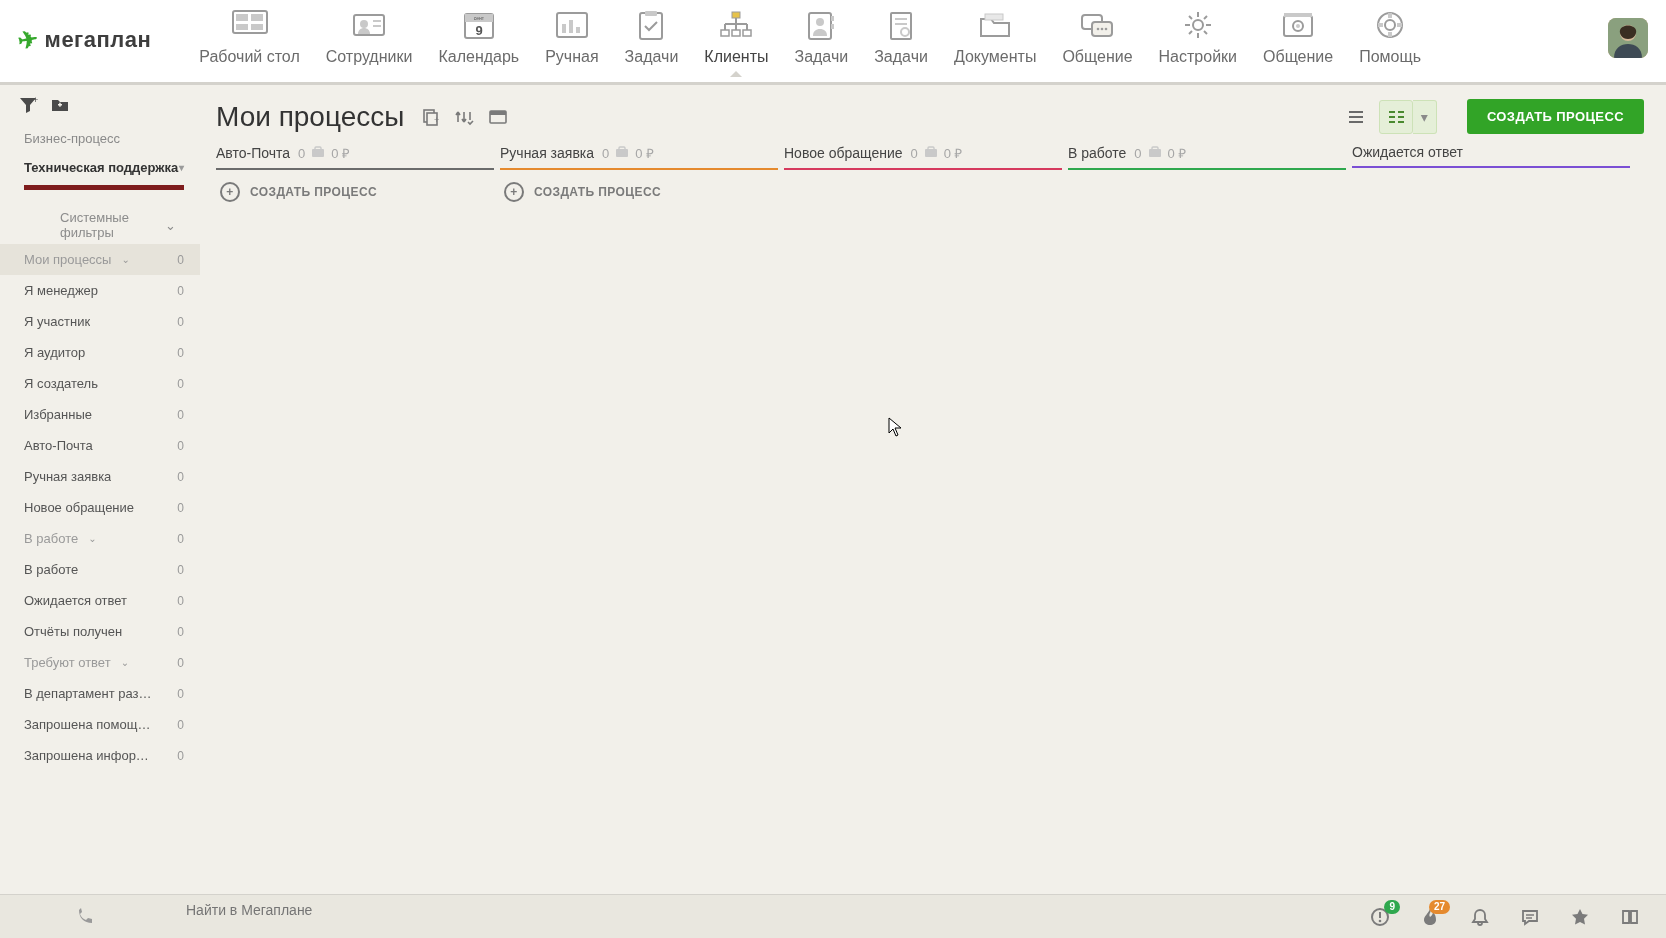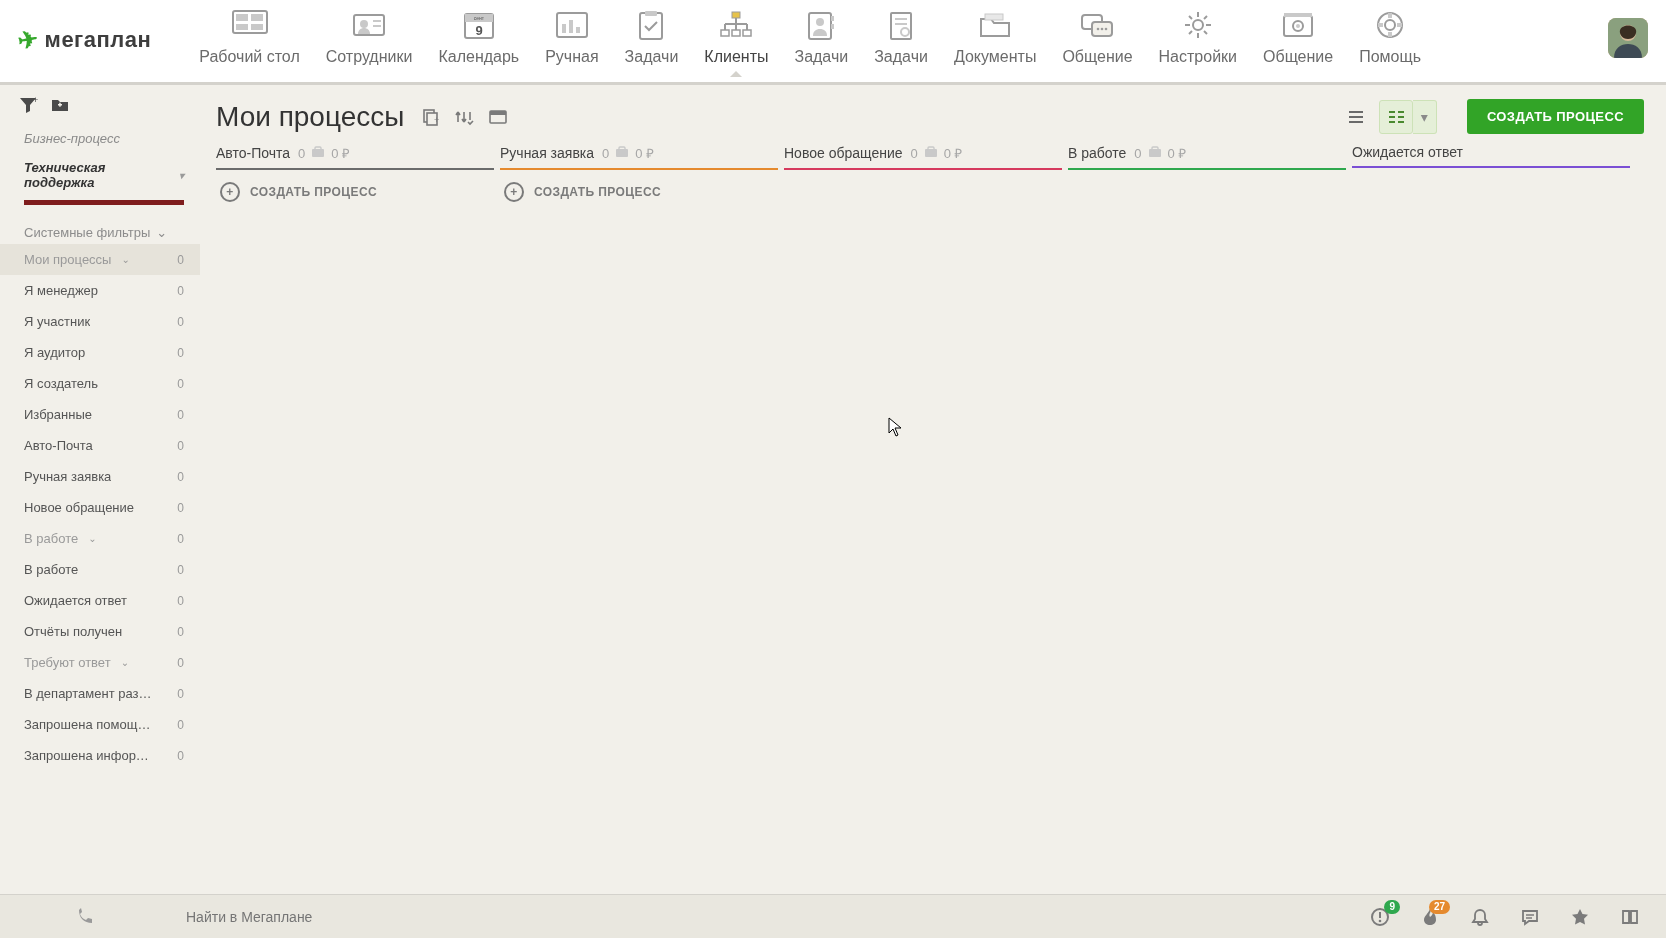--- a/index.html
+++ b/index.html
@@ -19,25 +19,25 @@
 .avatar { width: 40px; height: 40px; border-radius: 8px; margin-left: auto; margin-top: 10px; overflow:hidden; background:#c4a27a; display:flex;align-items:center;justify-content:center;}
 .avatar svg{width:100%;height:100%;}
 
 
 .main { flex: 1; display: flex; background: #f2f0ea; overflow: hidden; }
 
 
 .sidebar { width: 200px; background: #f2f0ea; display: flex; flex-direction: column; font-size: 13px; color:#555; }
 .sidebar-top { display:flex; gap:12px; padding:10px 12px 6px 18px; align-items:center; }
 .sidebar-top .ficon { color:#5a5a5a; cursor:pointer; }
-.side-block { padding: 4px 16px 6px 24px; font-style: italic; }
+.side-block { padding: 4px 16px 6px 24px; }
 .side-label1 { color:#8a8a8a; padding: 6px 0; }
 .side-select { font-weight: 600; color:#333; padding: 8px 0 10px 0; border-bottom:5px solid #7f1d1d; display:flex; align-items:center; justify-content:space-between; cursor:pointer; }
 .side-select .caret { color:#9a9a9a; font-size:10px; }
-.side-header { color:#8c8c8c; padding: 14px 24px 4px 24px; display:flex; align-items:center; gap:6px; cursor:pointer; }
+.side-header { color:#8c8c8c; padding: 14px 24px 4px 24px; display:flex; align-items:center; gap:6px; cursor:pointer;margin-left:36px; }
 .filter-list { list-style:none; }
 .filter-list li { display:flex; align-items:center; justify-content:space-between; padding:8px 16px 8px 24px; cursor:pointer; color:#555; }
 .filter-list li.sub { padding-left: 24px; }
 .filter-list li.muted .lbl { color:#9a9a9a; }
 .filter-list li.active { background:#e6e3da; }
 .filter-list li.active .lbl{ color:#9a9a9a; }
 .filter-list .cnt { color:#9a9a9a; font-size:12px; }
 .filter-list .lbl { white-space:nowrap; overflow:hidden; text-overflow:ellipsis; max-width:130px; display:inline-block; }
 .filter-list .expand { font-size:10px; color:#9a9a9a; margin-left:6px; }
 .filter-list li .lblwrap{display:flex;align-items:center;gap:4px;flex:1;min-width:0;}
@@ -73,21 +73,21 @@
 
 .board::-webkit-scrollbar{height:10px;}
 .board::-webkit-scrollbar-track{background:#e9e7df;}
 .board::-webkit-scrollbar-thumb{background:#bdbbb3;border-radius:4px;}
 
 
 .fake-cursor{position:absolute; left:688px; top:332px; width:14px;height:20px; pointer-events:none;}
 .fake-cursor svg{width:100%;height:100%;}
 
 
-footer.bottombar { height:44px; background:#e9e7df; display:flex; align-items:center; border-top:1px solid #d4d2cc; }
+footer.bottombar { height:44px; background:#e9e7df; display:flex; border-top:1px solid #d4d2cc; }
 .phone-box{width:170px;display:flex;align-items:center;justify-content:center;color:#9a9a9a;}
 .search-box{flex:1;padding:0 16px;}
 .search-box input{width:100%;height:30px;border:none;background:transparent;font-size:14px;color:#777;outline:none;}
 .footer-icons{display:flex;align-items:center;gap:30px;padding:0 26px;color:#7b7b7b;}
 .footer-icons .fi{position:relative;cursor:pointer;}
 .badge{position:absolute;top:-7px;right:-10px;background:#2fa84e;color:#fff;border-radius:9px;font-size:10px;font-weight:700;padding:1px 5px;line-height:12px;}
 .badge.orange{background:#e58a2e;}
 
 
 .svgicon{width:20px;height:20px;display:block;}

